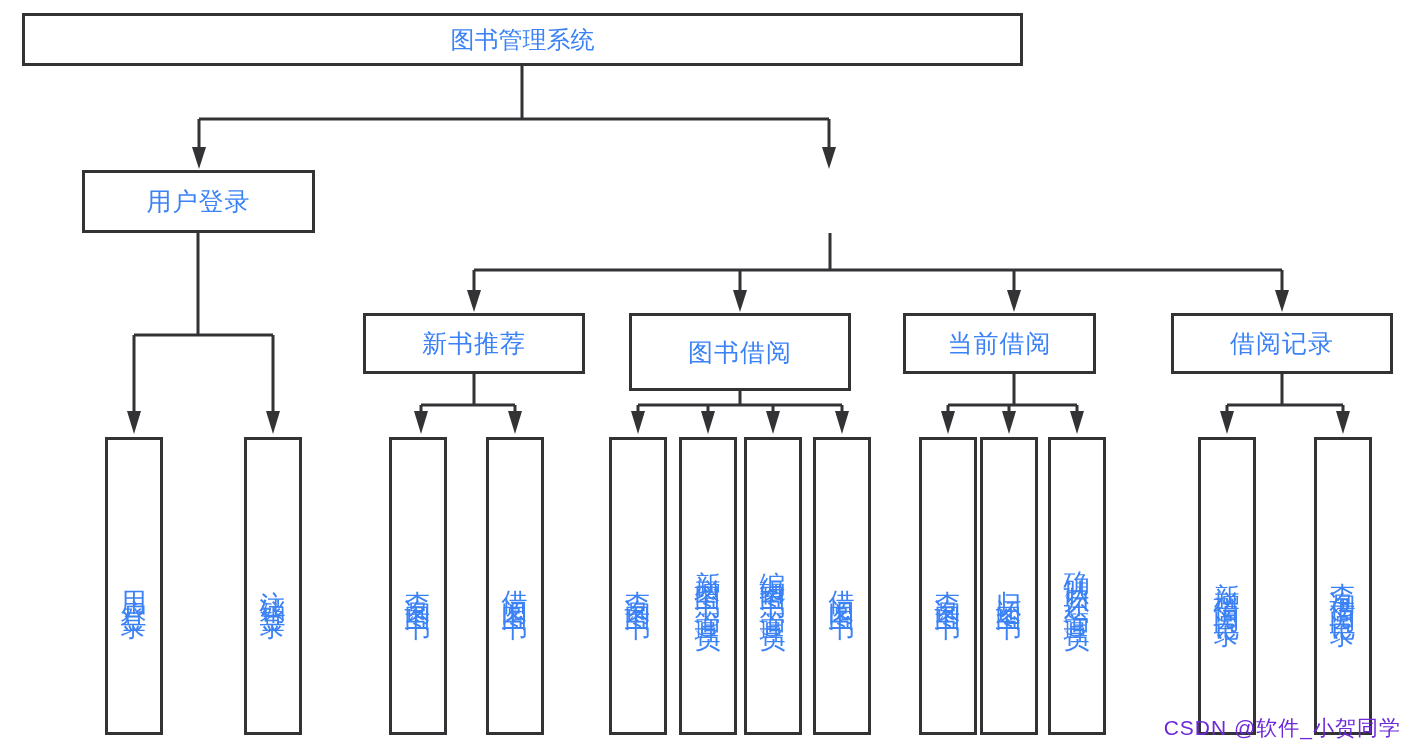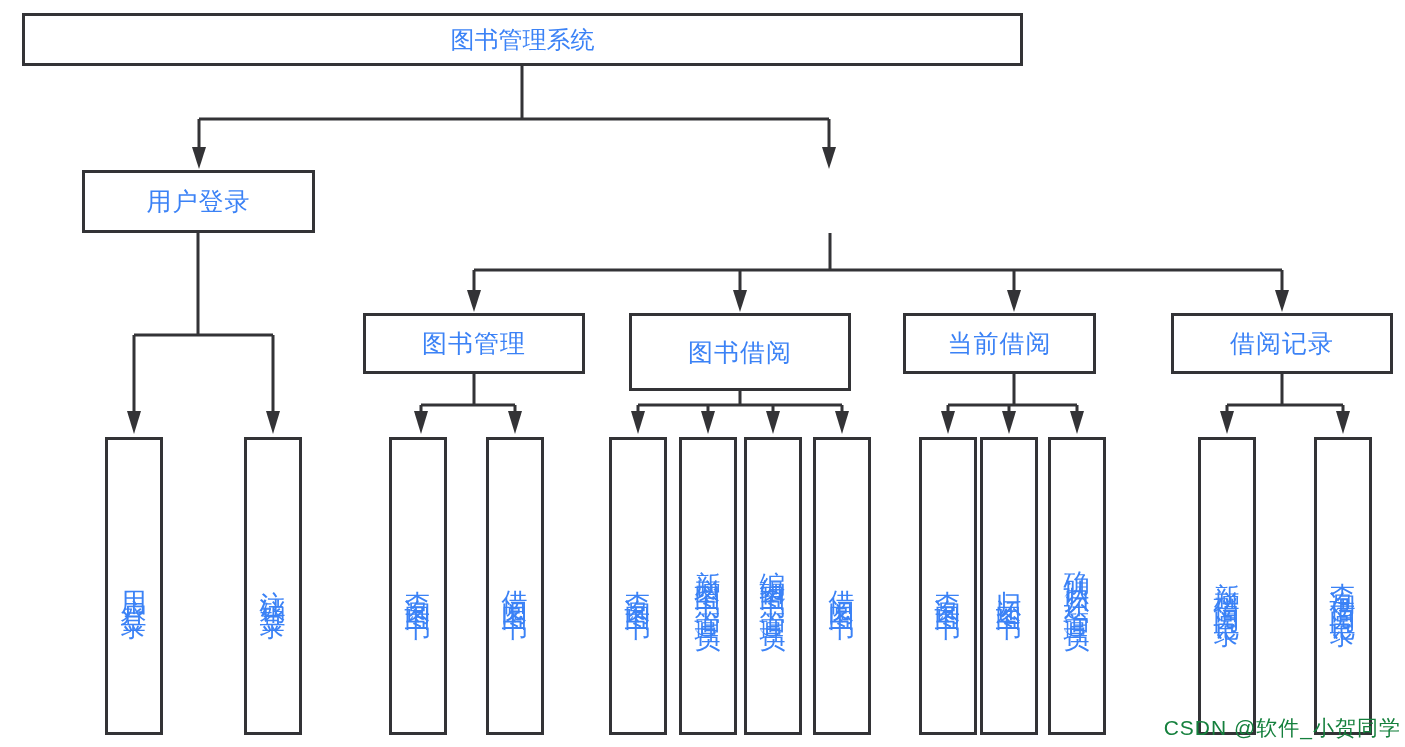--- a/index.html
+++ b/index.html
@@ -28,21 +28,21 @@
     writing-mode:vertical-rl;
     text-orientation:mixed;
     letter-spacing:8px;
     line-height:1;
     white-space:nowrap;
   }
   .watermark{
     position:absolute;
     right:4px;bottom:5px;
     font-size:21px;
-    color:#15803d;
+    color:#6d28d9;
     letter-spacing:1px;
     z-index:5;
   }
 </style>
 </head>
 <body>
 
 <div class="canvas">
 
   <svg class="wires" viewBox="0 0 1405 747">
@@ -87,21 +87,21 @@
 
   <div class="box root" style="left:22px;top:13px;width:1001px;height:53px;">
     <span>图书管理系统</span>
   </div>
 
   <div class="box h" style="left:82px;top:170px;width:233px;height:63px;">
     <span>用户登录</span>
   </div>
 
   <div class="box h" style="left:363px;top:313px;width:222px;height:61px;">
-    <span>图书管理</span>
+    <span>新书推荐</span>
   </div>
   <div class="box h" style="left:629px;top:313px;width:222px;height:78px;">
     <span>图书借阅</span>
   </div>
   <div class="box h" style="left:903px;top:313px;width:193px;height:61px;">
     <span>当前借阅</span>
   </div>
   <div class="box h" style="left:1171px;top:313px;width:222px;height:61px;">
     <span>借阅记录</span>
   </div>

